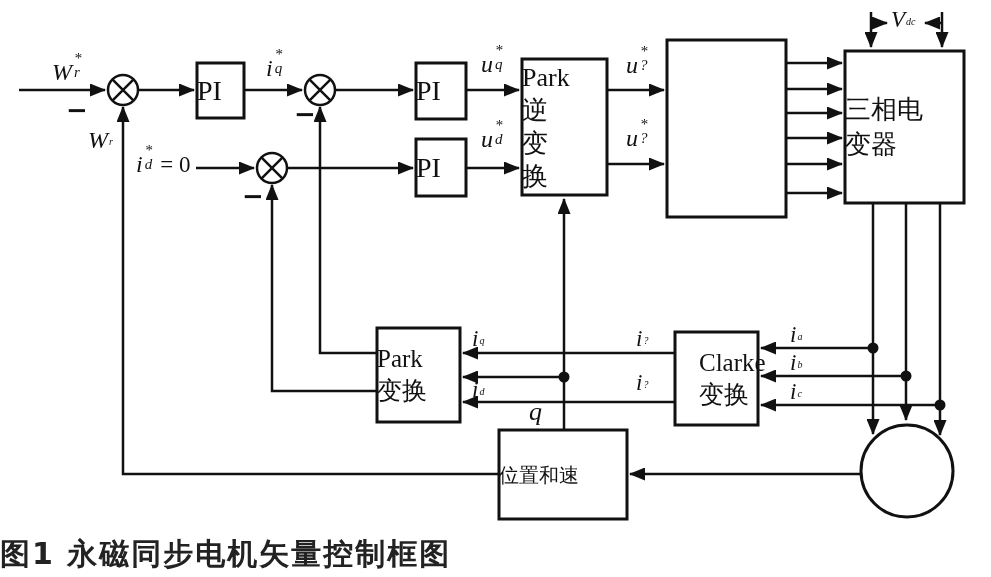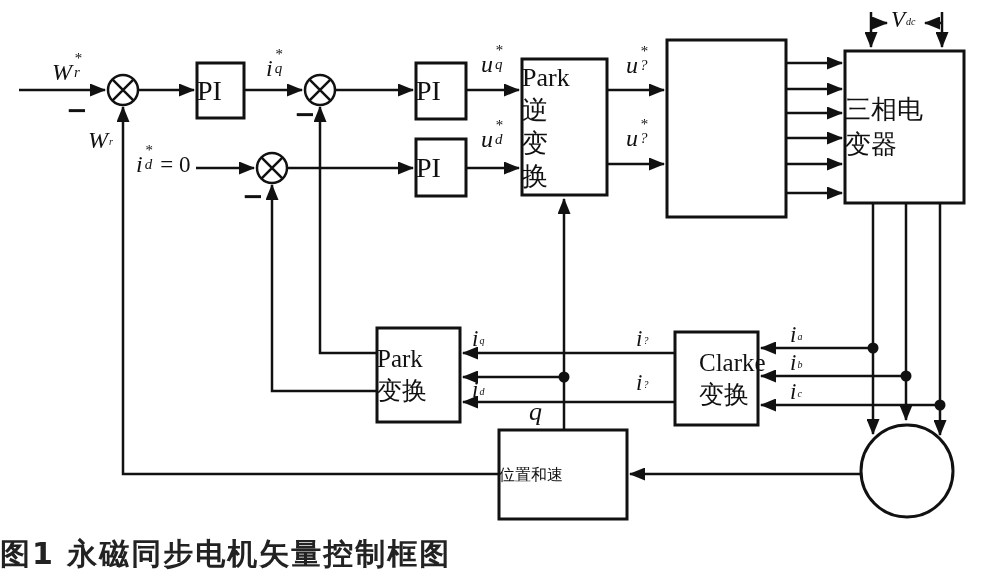--- a/index.html
+++ b/index.html
@@ -132,21 +132,21 @@
     <span>变器</span>
     </div>
   <div class="blab" style="left:377px;top:328px;width:83px;height:94px;font-size:25px;line-height:32px;">
     <span>Park</span>
     <span>变换</span>
     </div>
   <div class="blab" style="left:675px;top:332px;width:83px;height:93px;font-size:25px;line-height:32px;margin-left:24px;">
     <span>Clarke</span>
     <span>变换</span>
     </div>
-  <div class="blab" style="left:499px;top:430px;width:128px;height:89px;font-size:16px;line-height:32px;">
+  <div class="blab" style="left:499px;top:430px;width:128px;height:89px;font-size:20px;line-height:32px;">
     <span>位置和速</span>
     </div>
 
   <div class="mlab" style="left:52px;top:60px;">
     <span>W</span>
     <span class="stk">
         <span class="sp">*</span>
         <span class="sb">r</span>
       </span>
     </div>

